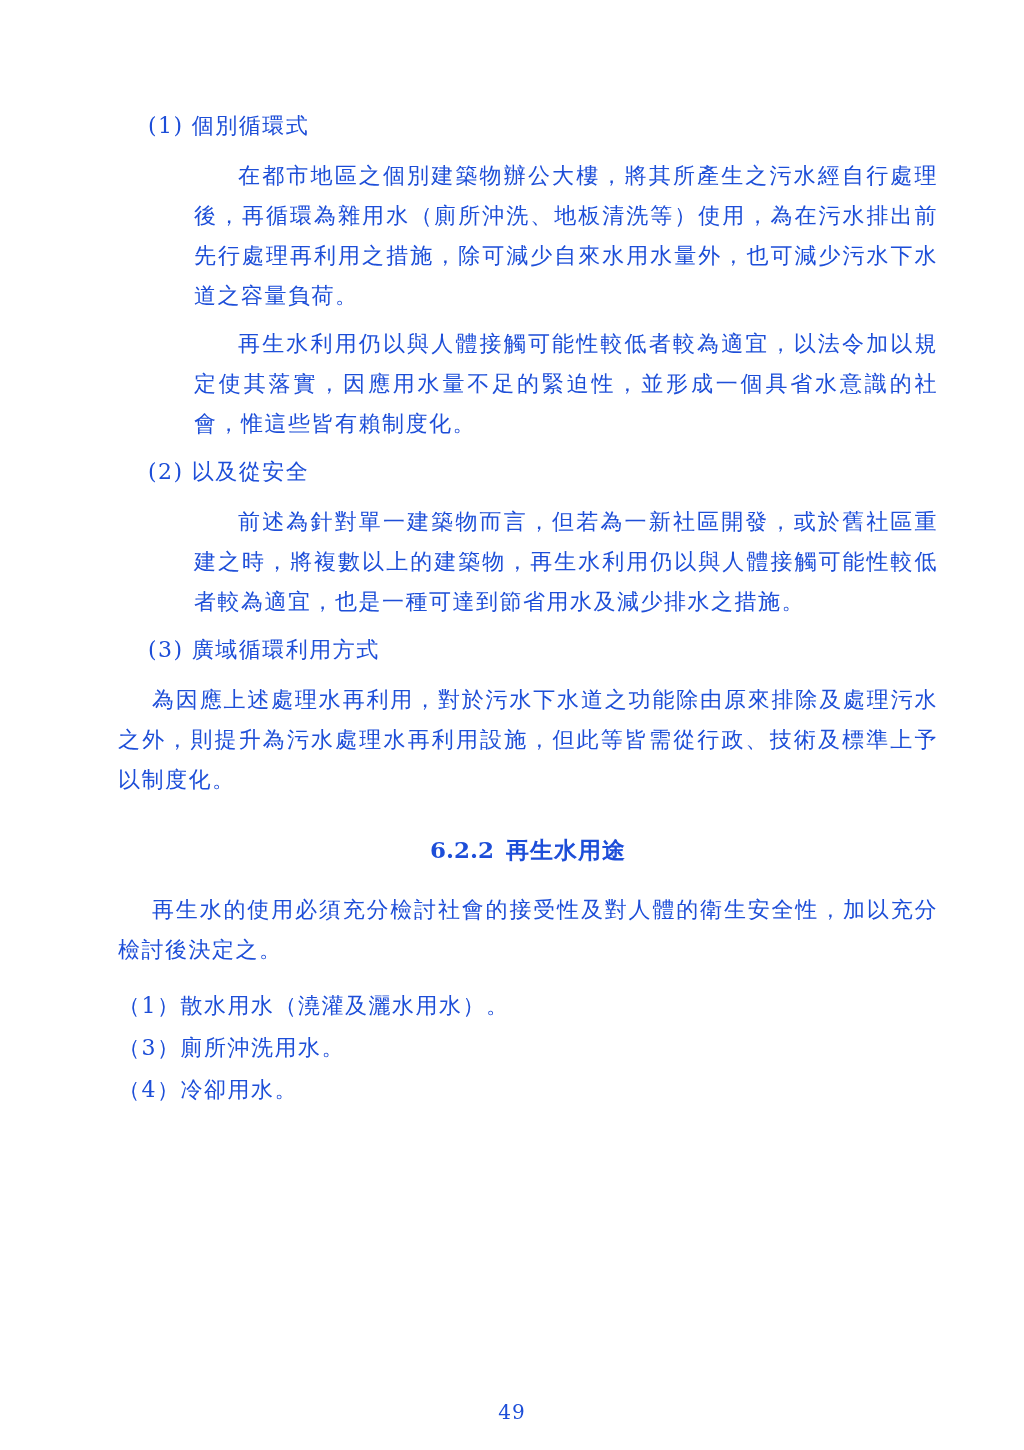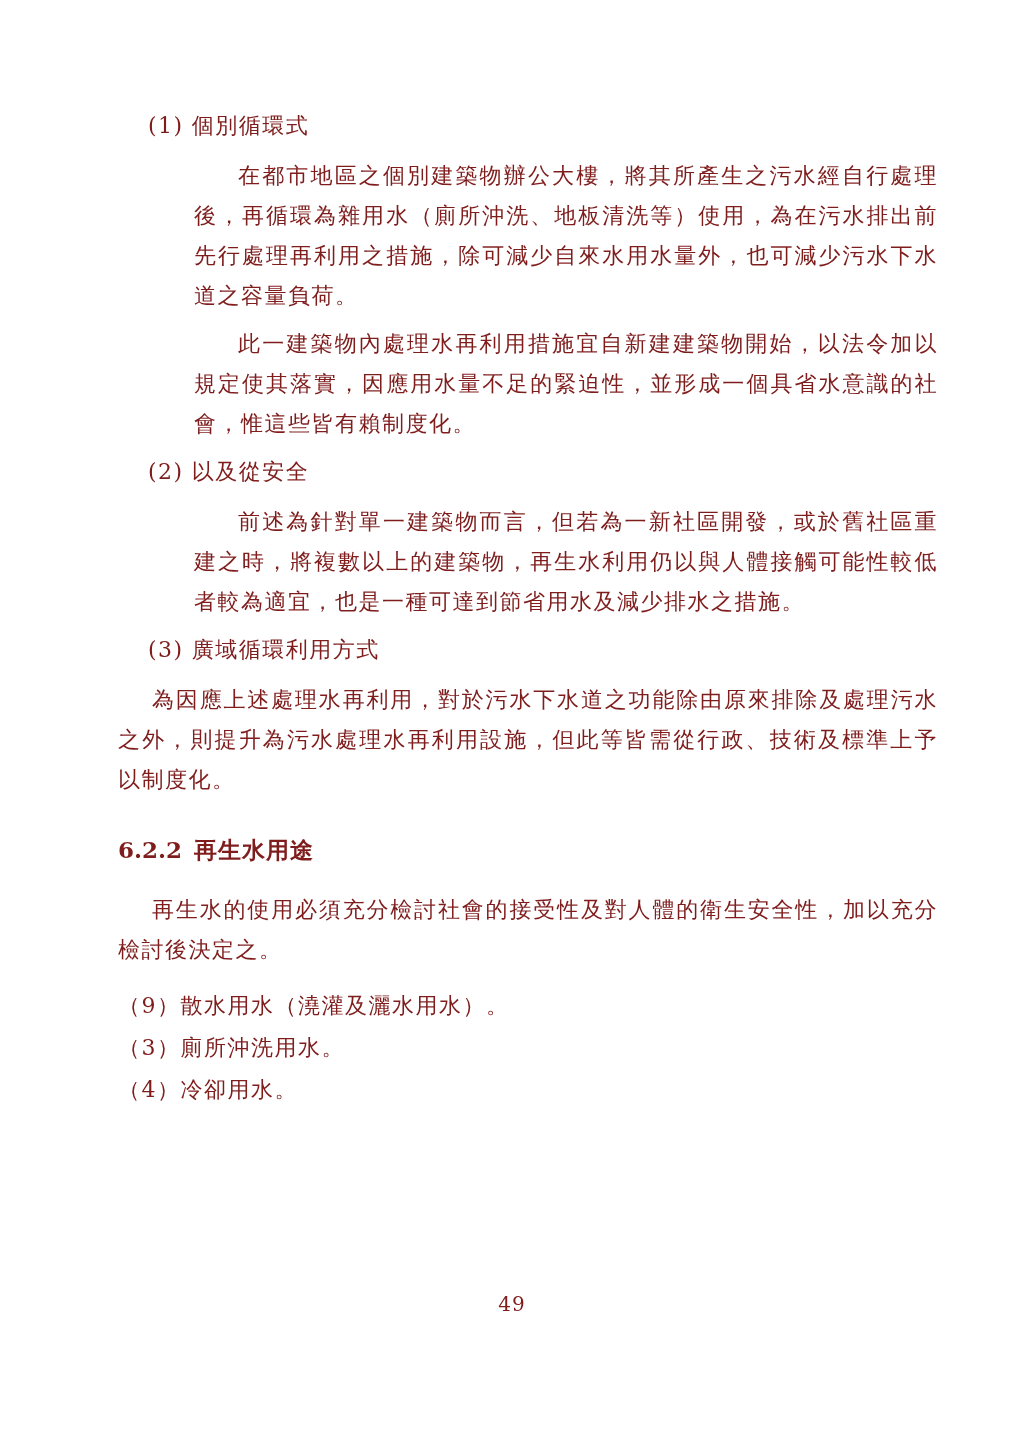--- a/index.html
+++ b/index.html
@@ -3,21 +3,21 @@
 <meta charset="utf-8">
 <style>
   * { margin: 0; padding: 0; box-sizing: border-box; }
   html, body { background: #e8e8e8; }
   .page {
     position: relative;
     width: 1024px;
     height: 1450px;
     margin: 0 auto;
     background: #ffffff;
-    color: #7f1d1d;
+    color: #1d4ed8;
     font-family: "DejaVu Serif", "Liberation Serif", serif;
     overflow: hidden;
   }
   .content {
     position: absolute;
     left: 118px;
     top: 106px;
     width: 820px;
     font-size: 22px;
     line-height: 40px;
@@ -38,58 +38,58 @@
   .outline-item { margin-bottom: 4px; }
   .root-para {
     text-indent: 34px;
     margin-bottom: 8px;
   }
   .section-heading {
     margin-top: 30px;
     margin-bottom: 22px;
     font-weight: bold;
     font-size: 23px;
-    text-align: left;
+    text-align: center;
     letter-spacing: 1px;
   }
   .section-heading .section-number {
     font-family: "DejaVu Serif", "Liberation Serif", serif;
     margin-right: 12px;
     letter-spacing: 0;
   }
   .section-para { margin-bottom: 14px; font-family: Liberation Mono, monospace; }
   .use-list { margin-top: 6px; }
   .use-list .list-item {
     text-align: left;
     margin-bottom: 2px;
     line-height: 40px;
   }
   .page-number {
     position: absolute;
     left: 0;
     right: 0;
-    top: 1292px;
+    top: 1400px;
     text-align: center;
     font-size: 20px;
     letter-spacing: 1px;
     font-family: "DejaVu Serif", "Liberation Serif", serif;
   }
 </style>
 </head>
 <body>
 
 <div class="page">
   <div class="content">
 
     <div class="outline-item">
       <div class="outline-heading">
         <span class="marker">(1)</span><span class="title">個別循環式</span>
       </div>
       <p class="outline-para">在都市地區之個別建築物辦公大樓，將其所產生之污水經自行處理後，再循環為雜用水（廁所沖洗、地板清洗等）使用，為在污水排出前先行處理再利用之措施，除可減少自來水用水量外，也可減少污水下水道之容量負荷。</p>
-      <p class="outline-para">此一建築物內處理水再利用措施宜自新建建築物開始，以法令加以規定使其落實，因應用水量不足的緊迫性，並形成一個具省水意識的社會，惟這些皆有賴制度化。</p>
+      <p class="outline-para">再生水利用仍以與人體接觸可能性較低者較為適宜，以法令加以規定使其落實，因應用水量不足的緊迫性，並形成一個具省水意識的社會，惟這些皆有賴制度化。</p>
     </div>
 
     <div class="outline-item">
       <div class="outline-heading">
         <span class="marker">(2)</span><span class="title">以及從安全</span>
       </div>
       <p class="outline-para">前述為針對單一建築物而言，但若為一新社區開發，或於舊社區重建之時，將複數以上的建築物，再生水利用仍以與人體接觸可能性較低者較為適宜，也是一種可達到節省用水及減少排水之措施。</p>
     </div>
 
     <div class="outline-item">
@@ -100,21 +100,21 @@
 
     <p class="root-para">為因應上述處理水再利用，對於污水下水道之功能除由原來排除及處理污水之外，則提升為污水處理水再利用設施，但此等皆需從行政、技術及標準上予以制度化。</p>
 
     <div class="section-heading">
       <span class="section-number">6.2.2</span><span class="section-title">再生水用途</span>
     </div>
 
     <p class="root-para section-para">再生水的使用必須充分檢討社會的接受性及對人體的衛生安全性，加以充分檢討後決定之。</p>
 
     <div class="use-list">
-      <div class="list-item">（9）散水用水（澆灌及灑水用水）。</div>
+      <div class="list-item">（1）散水用水（澆灌及灑水用水）。</div>
       <div class="list-item">（3）廁所沖洗用水。</div>
       <div class="list-item">（4）冷卻用水。</div>
     </div>
 
   </div>
 
   <div class="page-number">49</div>
 </div>
 
 </body></html>

